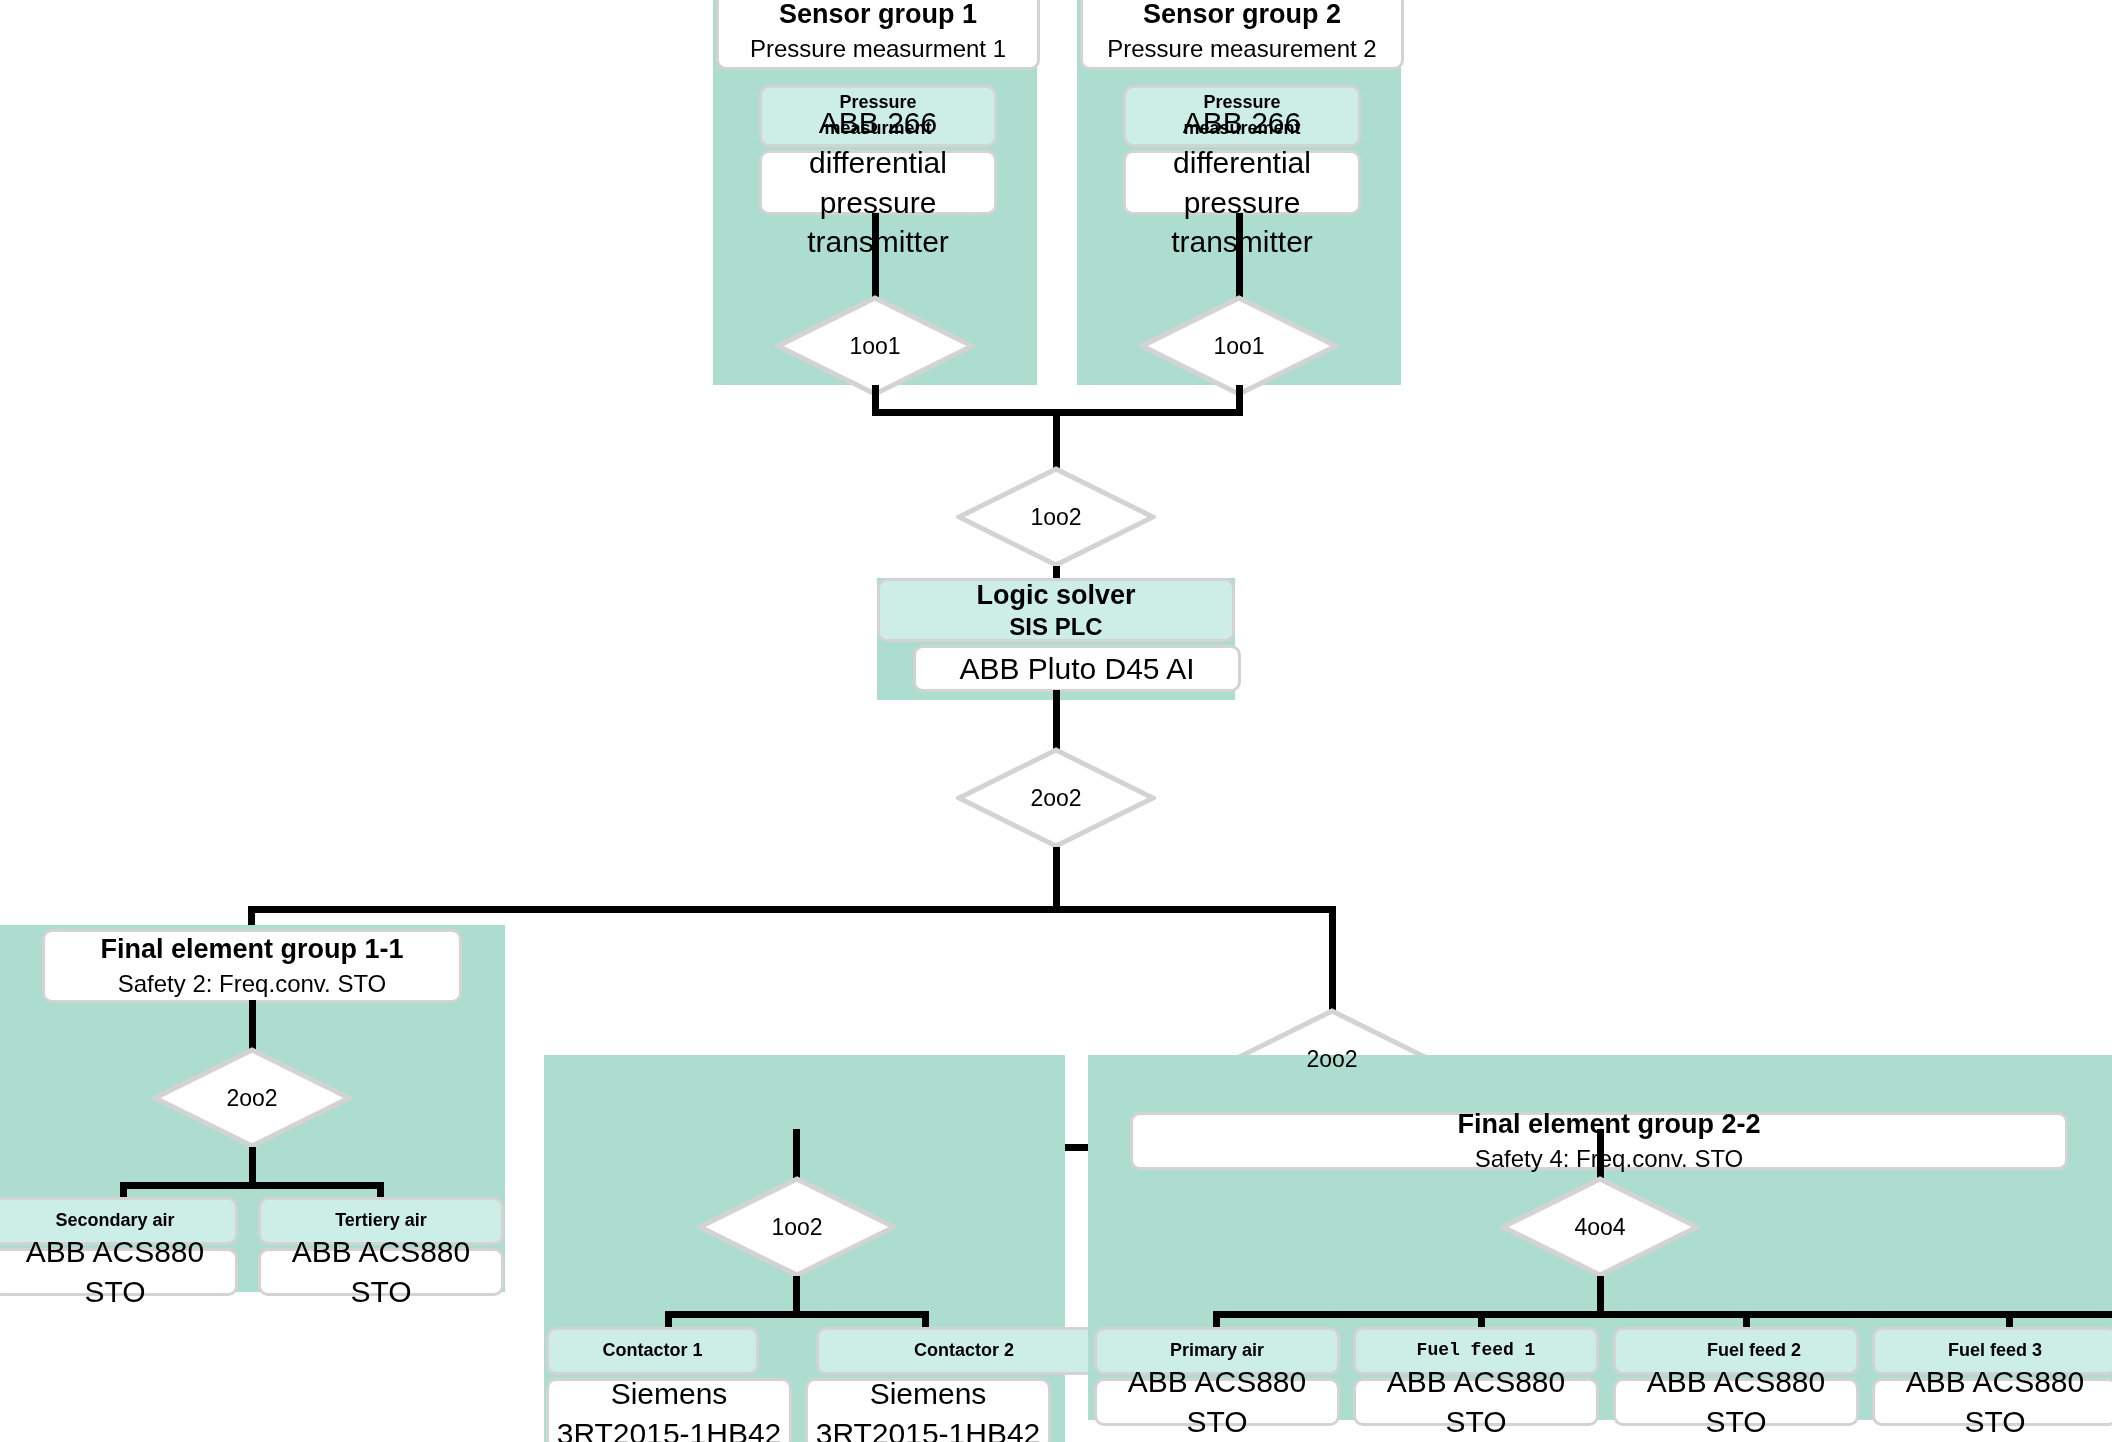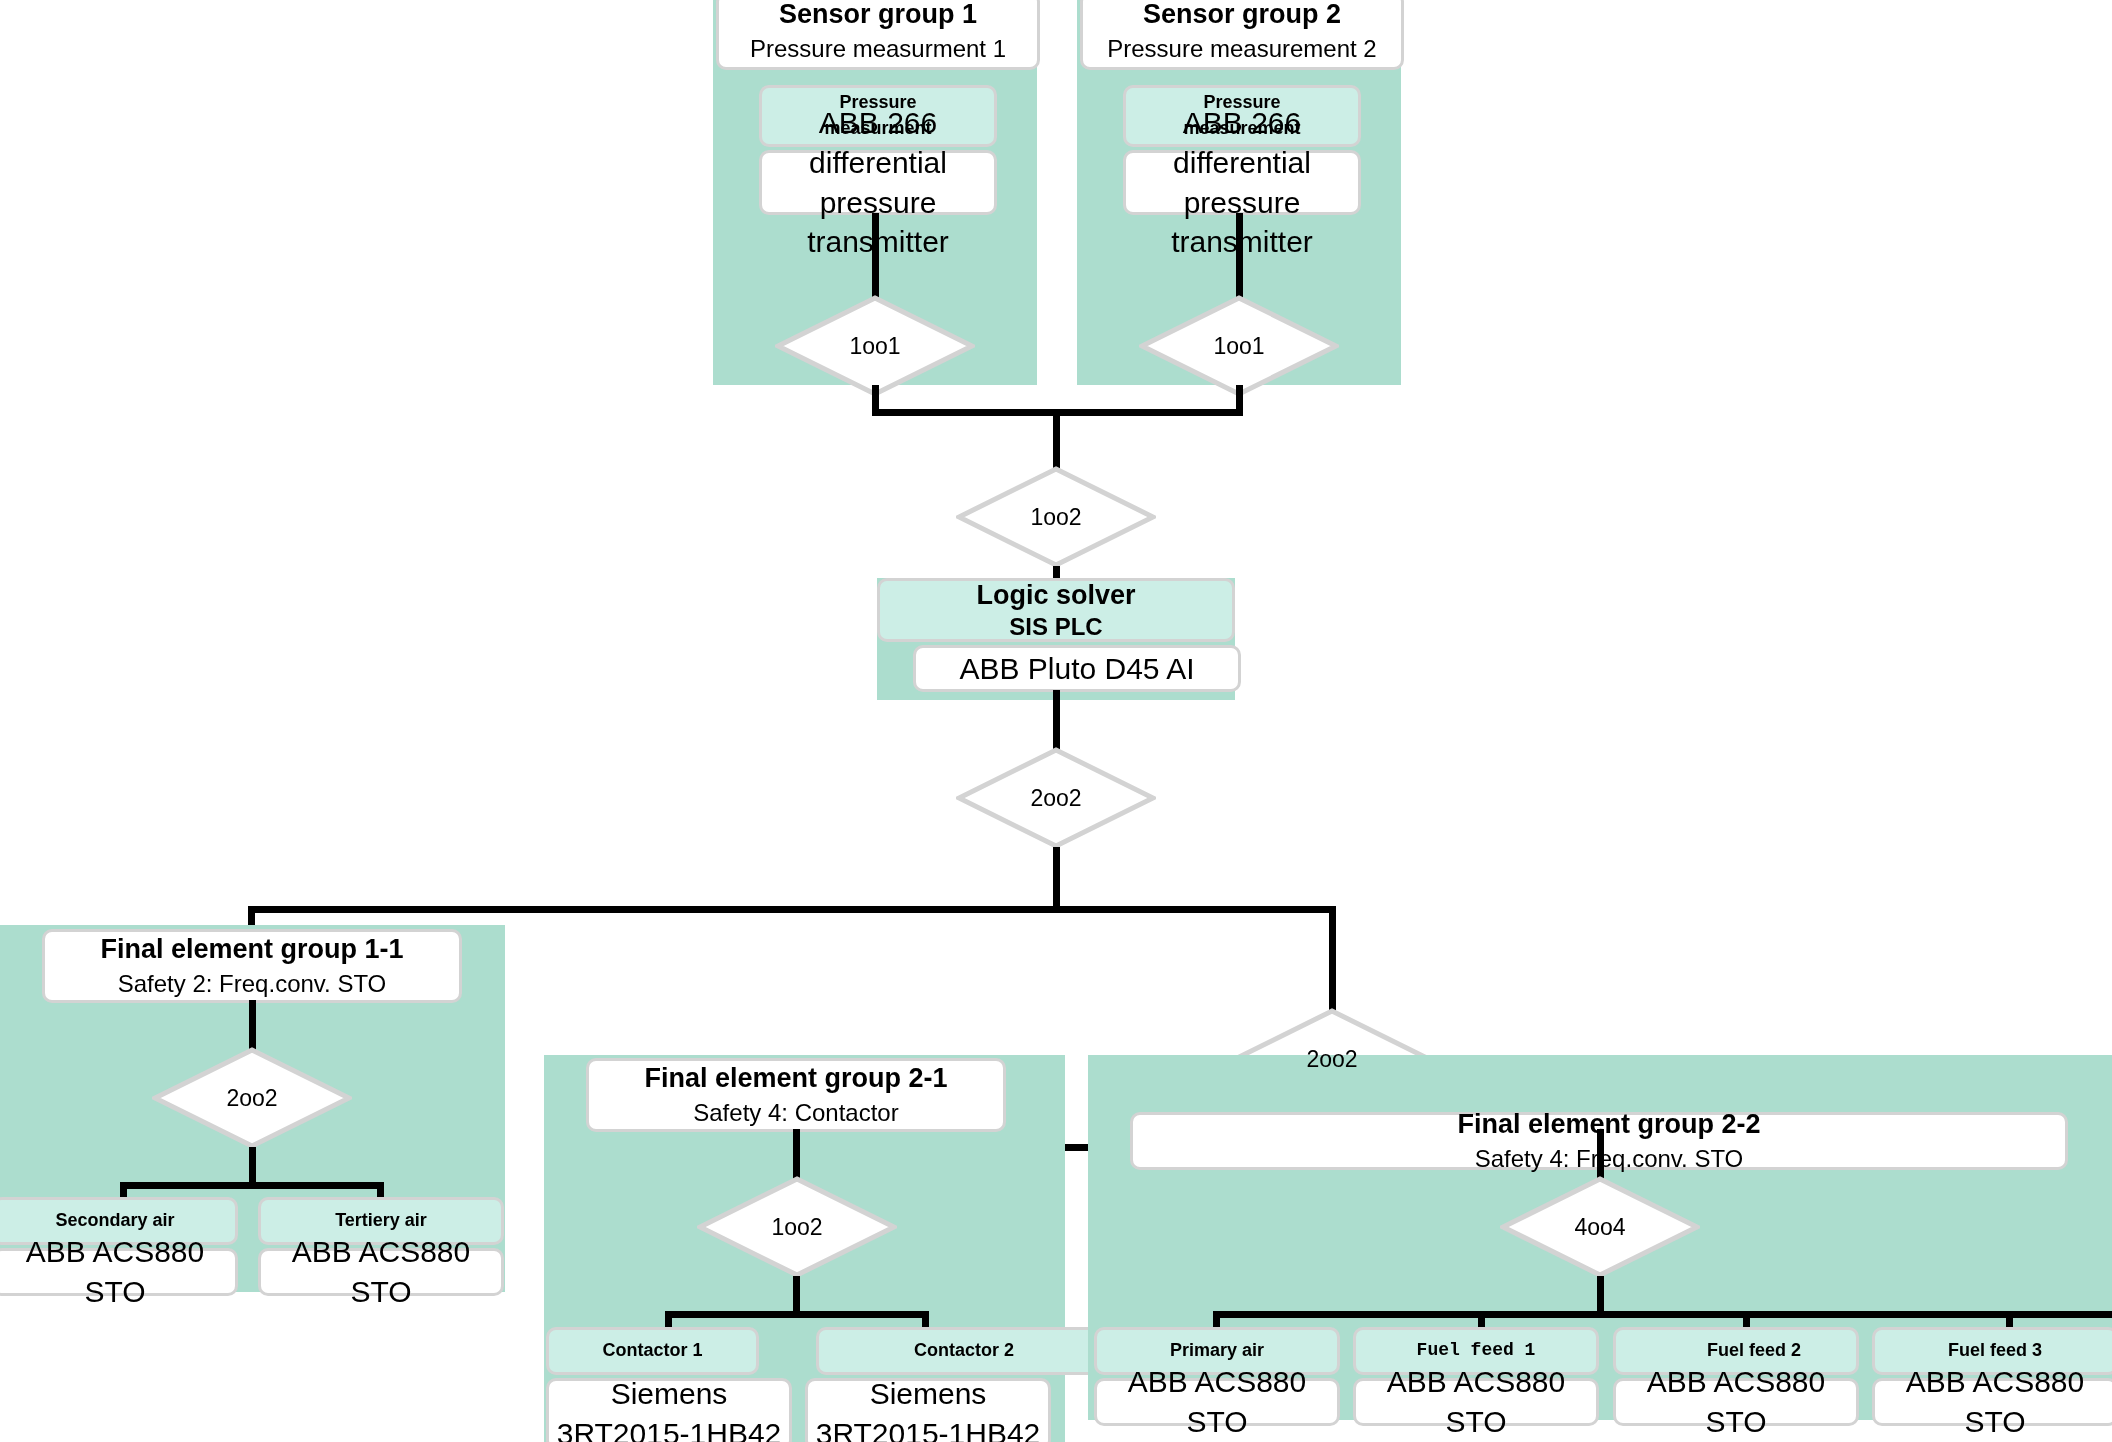--- a/index.html
+++ b/index.html
@@ -246,24 +246,20 @@
 
   <div class="wire v" style="left:1329px; top:1108px; width:7px; height:42px;"></div>
   <div class="wire h" style="left:807px; top:1013px; width:0px; height:0px;"></div>
   <div class="wire h" style="left:807px; top:1044px; width:0px; height:0px;"></div>
   <div class="wire h" style="left:807px; top:1144px; width:797px; height:7px;"></div>
   <div class="wire v" style="left:807px; top:1144px; width:7px; height:68px;"></div>
   <div class="wire v" style="left:1597px; top:1144px; width:7px; height:68px;"></div>
 
   <div class="group-panel" style="left:544px; top:1055px; width:521px; height:387px;"></div>
 
-  <div class="card group-header" style="left:586px; top:1058px; width:420px; height:74px;">
-    <div class="title">Final element group 2-1</div>
-    <div class="subtitle">Safety 4: Contactor</div>
-  </div>
 
   <div class="wire v" style="left:793px; top:1129px; width:7px; height:52px;"></div>
 
   <div class="diamond" style="left:697px; top:1176px; width:200px; height:102px;">
     <svg viewBox="0 0 200 102" preserveAspectRatio="none" aria-hidden="true">
       <polygon points="100,3 197,51 100,99 3,51" fill="#ffffff" stroke="#d3d3d3" stroke-width="5"></polygon>
     </svg>
     <div class="dlabel">1oo2</div>
   </div>
 

